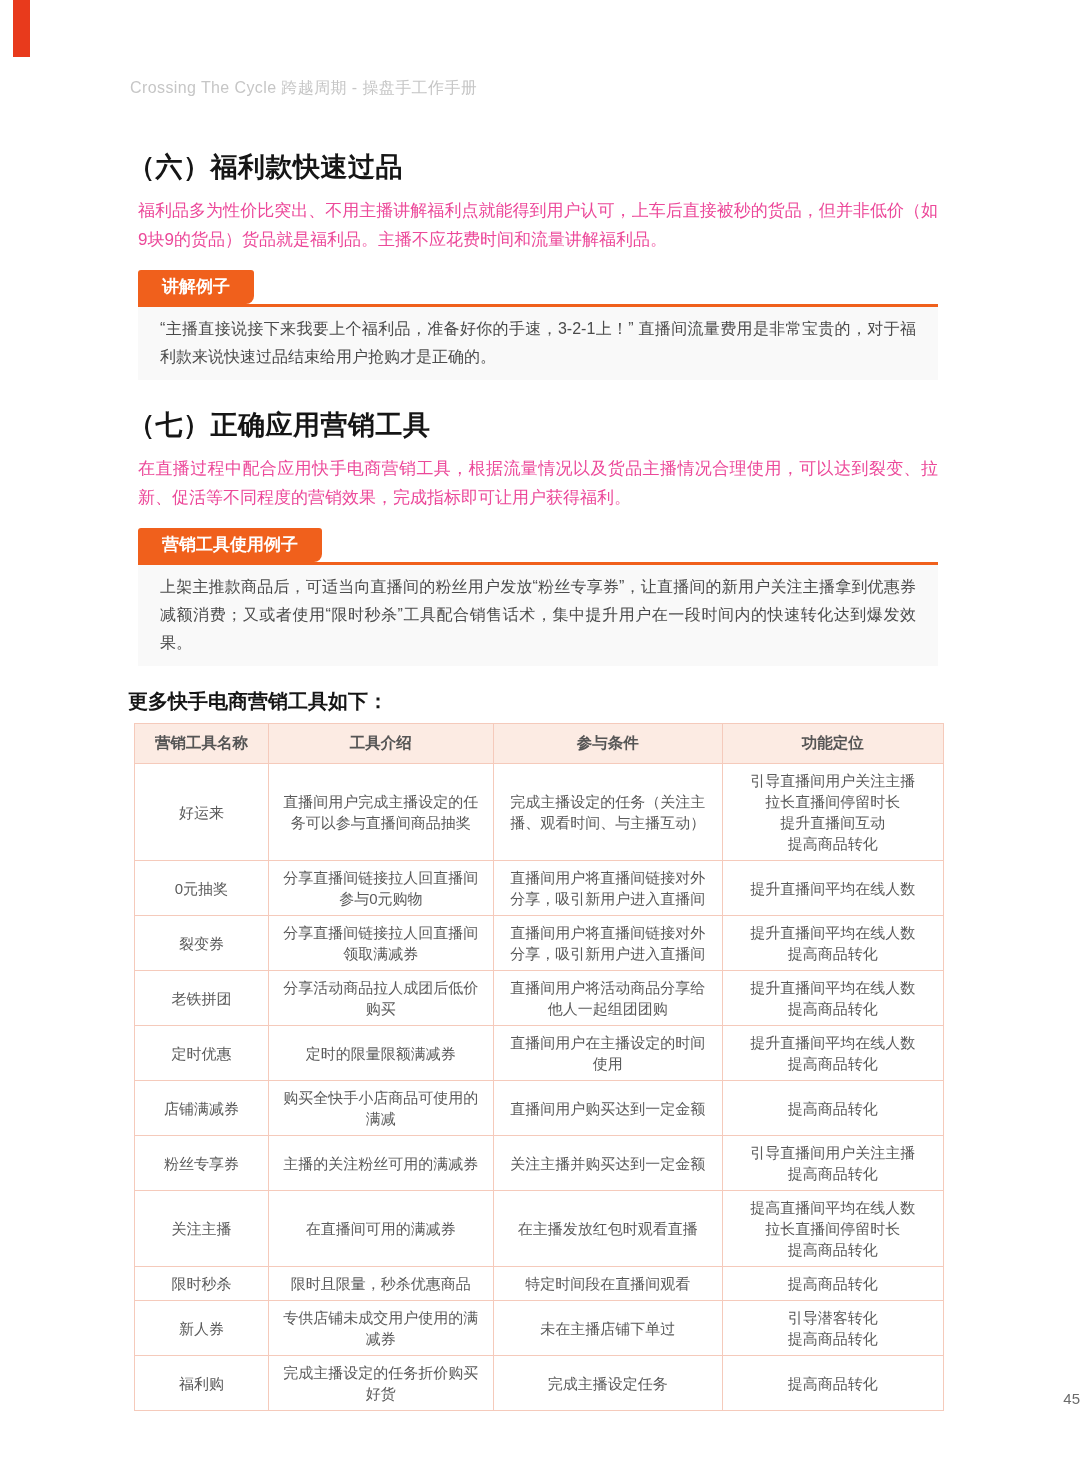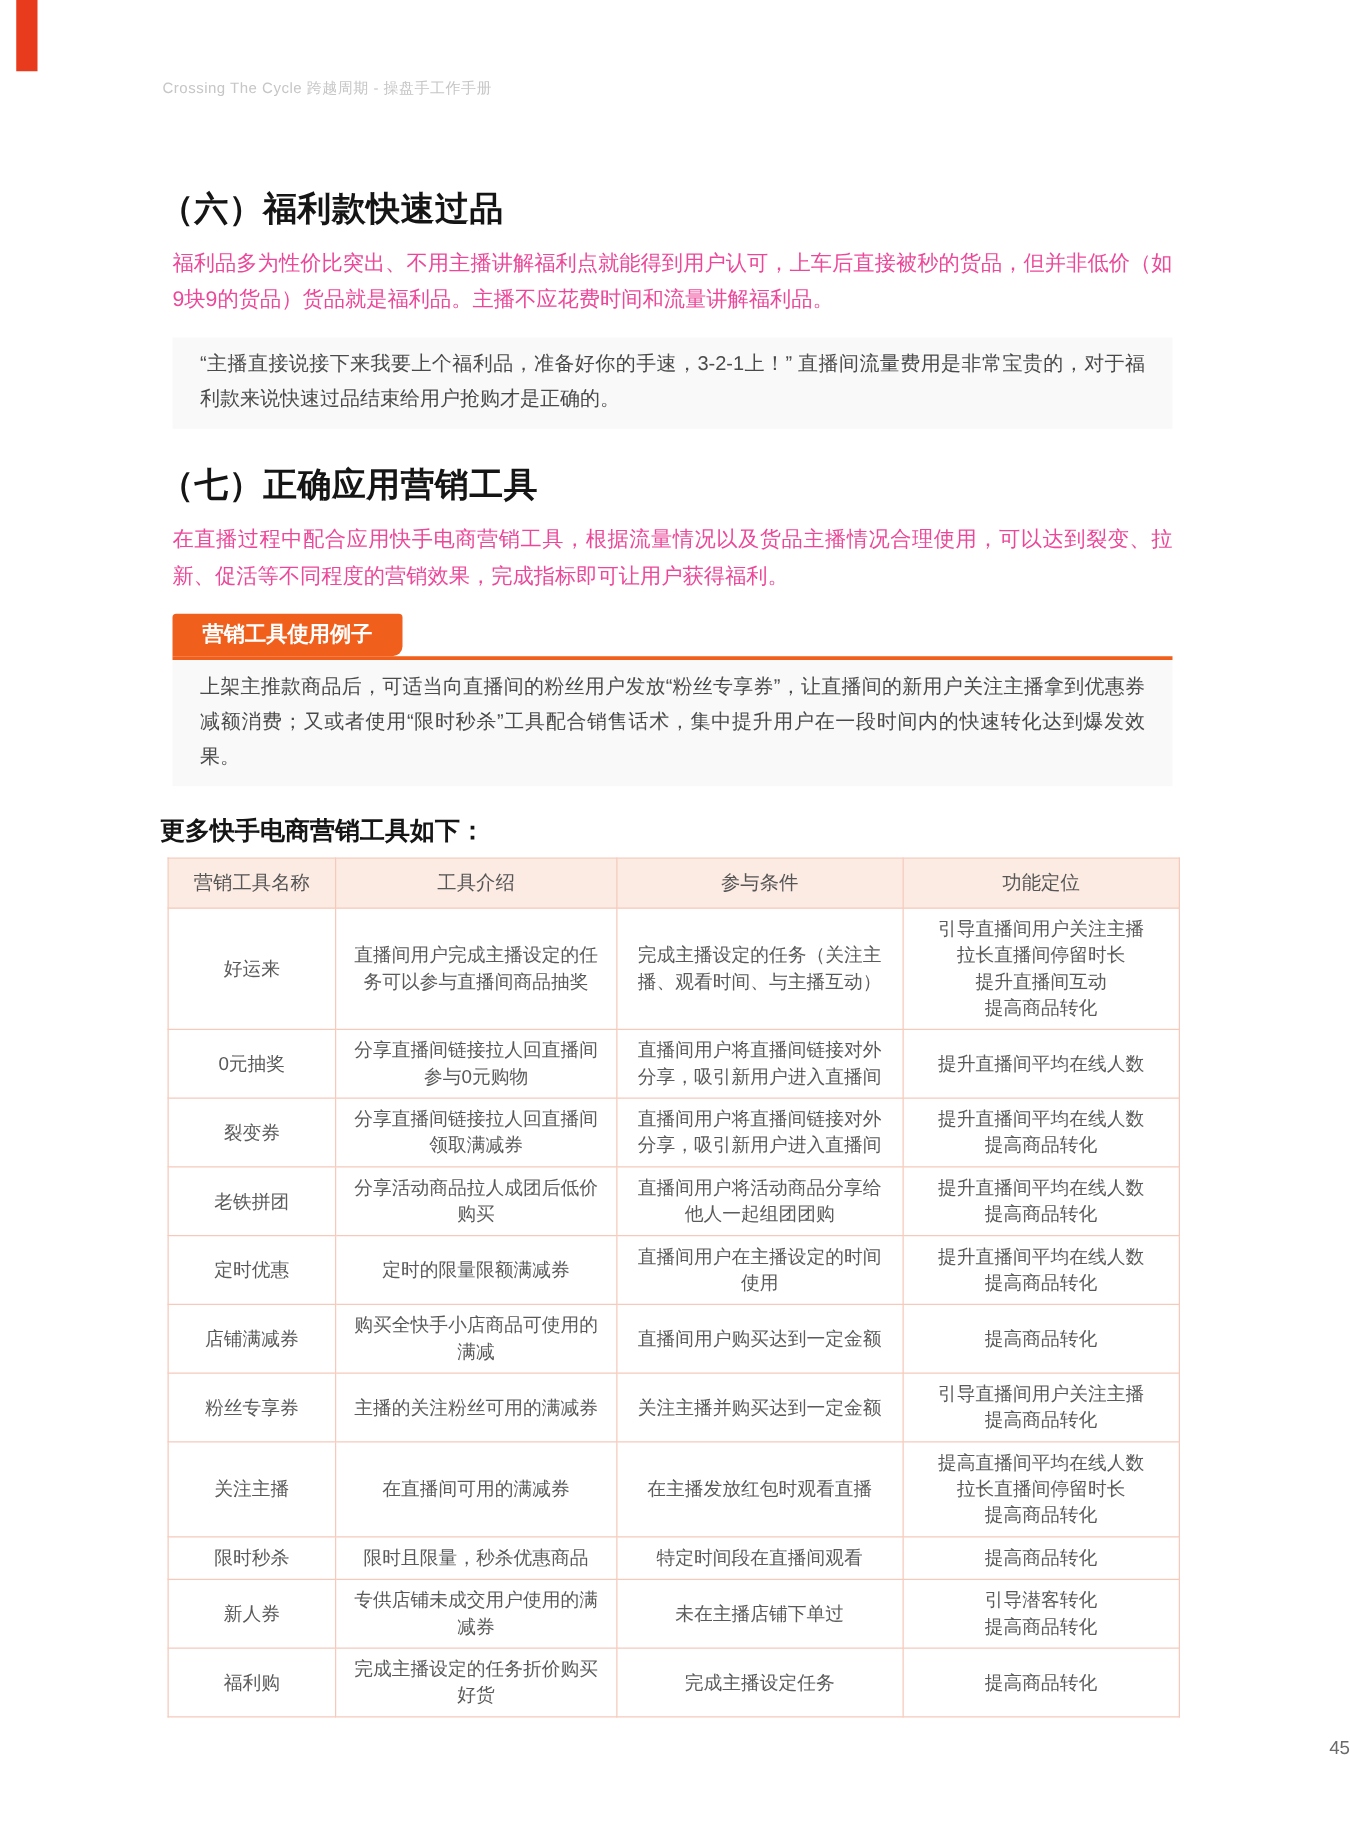--- a/index.html
+++ b/index.html
@@ -7,22 +7,22 @@
     width: 1080px; height: 1466px;
     position: relative; overflow: hidden;
     font-family: "Liberation Sans", "DejaVu Sans", sans-serif;
     -webkit-font-smoothing: antialiased;
   }
   .corner-bar {
     position: absolute; left: 13px; top: 0; width: 17px; height: 57px;
     background: var(--red-bar, #e83a1c);
   }
   .doc-header {
-    position: absolute; left: 130px; top: 62px;
-    font-size: 12px; color: #c6c6c6; letter-spacing: 0.4px;
+    position: absolute; left: 130px; top: 78px;
+    font-size: 16px; color: #c6c6c6; letter-spacing: 0.4px;
   }
   .content { position: absolute; left: 128px; top: 150px; width: 816px; }
 
   h2.sec-title {
     margin: 0; font-size: 27px; line-height: 34px; font-weight: 700;
     color: #151515; letter-spacing: 0.5px;
   }
   .sec-7 { margin-top: 28px; }
   p.body-text {
     margin: 12px 0 0 10px; width: 800px;
@@ -50,21 +50,21 @@
   }
   table.tools {
     width: 810px; border-collapse: collapse; table-layout: fixed;
     margin-left: 6px;
   }
   table.tools th, table.tools td {
     border: 1px solid var(--table-border, #f5cabb);
   }
   table.tools th {
     background: var(--table-header-bg, #fcebe3);
-    font-size: 15.5px; font-weight: 400; color: #555555;
+    font-size: 15.5px; font-weight: 700; color: #555555;
     padding: 9px 6px; text-align: center;
   }
   table.tools td {
     font-size: 15px; line-height: 21px; color: #5a5a5a;
     padding: 6px 10px; text-align: center; vertical-align: middle; margin-top: 24px;
   }
   table.tools th:nth-child(1), table.tools td:nth-child(1) { width: 16%; }
   table.tools th:nth-child(2), table.tools td:nth-child(2) { width: 28%; }
   table.tools th:nth-child(3), table.tools td:nth-child(3) { width: 28.5%; }
   table.tools th:nth-child(4), table.tools td:nth-child(4) { width: 27.5%; }
@@ -80,20 +80,23 @@
 <div class="corner-bar"></div>
 
 <div class="doc-header">Crossing The Cycle 跨越周期 - 操盘手工作手册</div>
 
 <div class="content">
 
   <section>
     <h2 class="sec-title">（六）福利款快速过品</h2>
     <p class="body-text">福利品多为性价比突出、不用主播讲解福利点就能得到用户认可，上车后直接被秒的货品，但并非低价（如9块9的货品）货品就是福利品。主播不应花费时间和流量讲解福利品。</p>
     <div class="example">
+      <div class="badge-row">
+        <span class="badge">讲解例子</span>
+      </div>
       <div class="quote-panel">
         <p>“主播直接说接下来我要上个福利品，准备好你的手速，3-2-1上！” 直播间流量费用是非常宝贵的，对于福利款来说快速过品结束给用户抢购才是正确的。</p>
       </div>
     </div>
   </section>
 
   <section class="sec-7">
     <h2 class="sec-title">（七）正确应用营销工具</h2>
     <p class="body-text">在直播过程中配合应用快手电商营销工具，根据流量情况以及货品主播情况合理使用，可以达到裂变、拉新、促活等不同程度的营销效果，完成指标即可让用户获得福利。</p>
     <div class="example">

